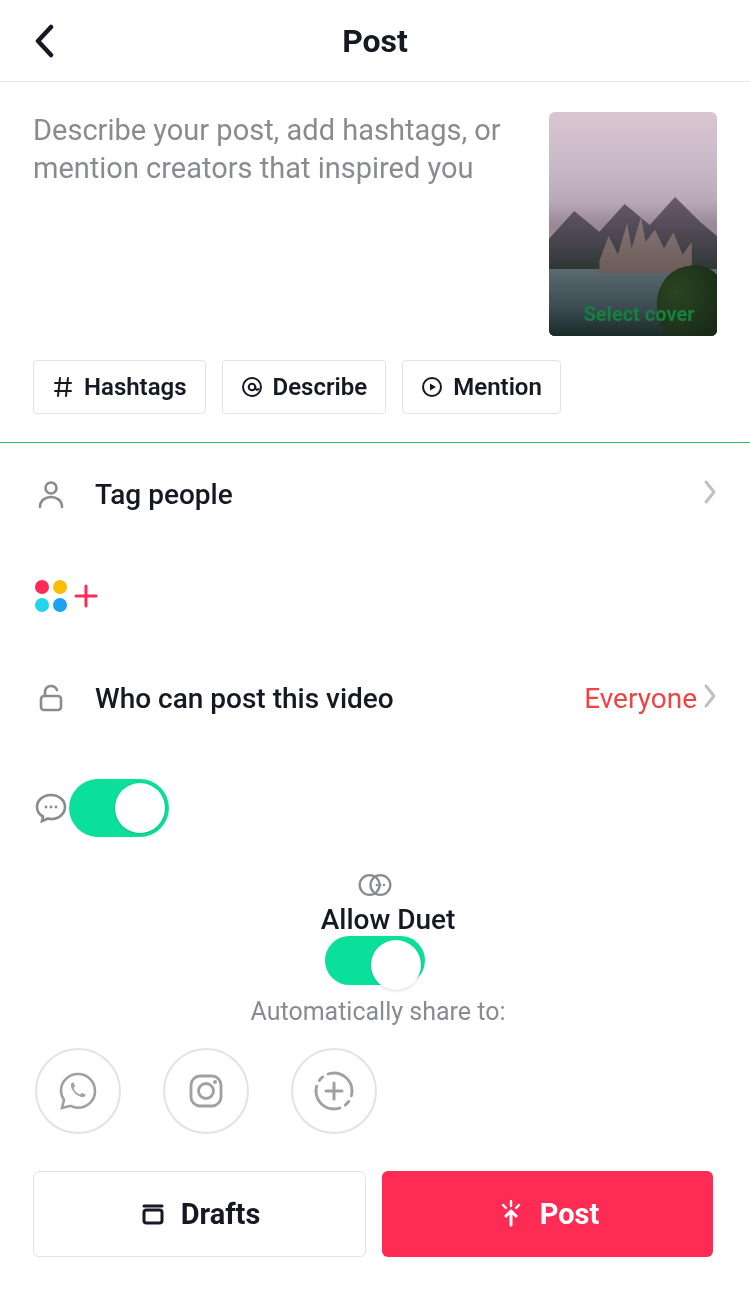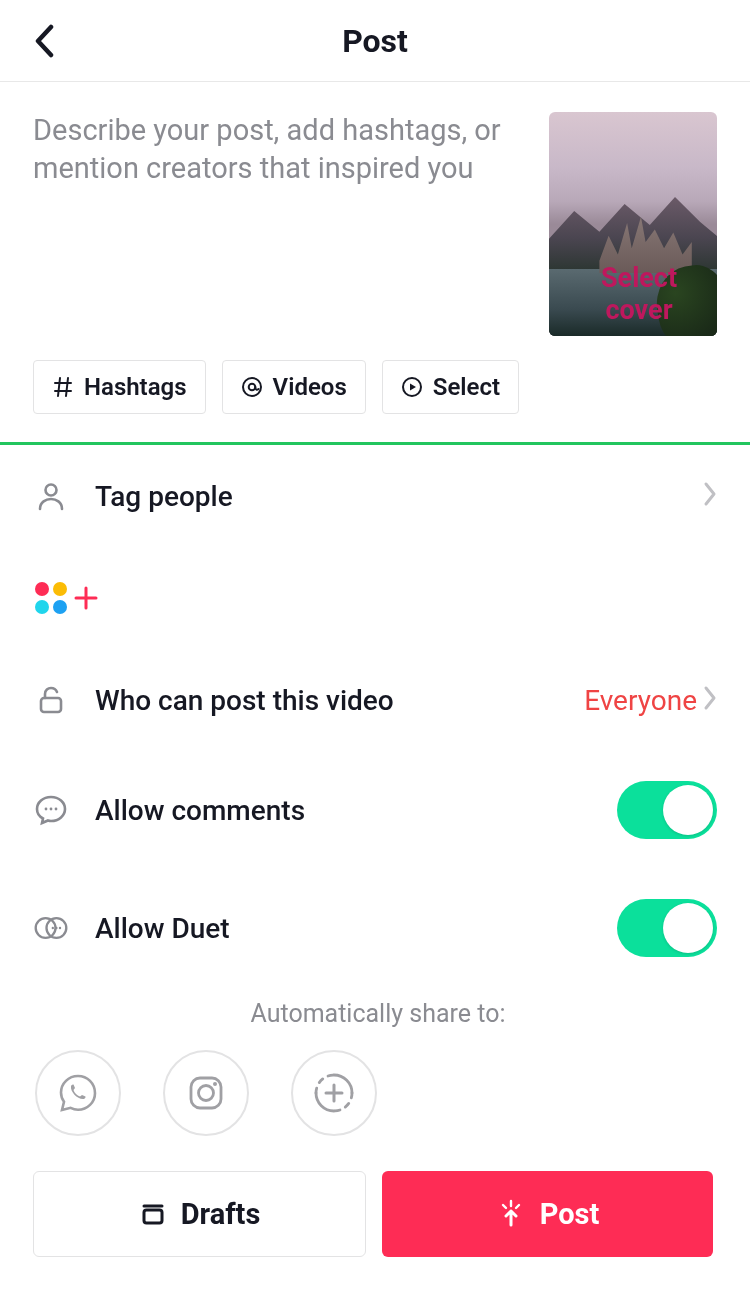--- a/index.html
+++ b/index.html
@@ -92,30 +92,30 @@
   .cover-town {
     position: absolute;
     left: 30%; bottom: 28%; width: 55%; height: 28%;
     background: linear-gradient(180deg, #8a7a78 0%, #6a5a58 100%);
     clip-path: polygon(0 80%, 10% 40%, 20% 70%, 30% 20%, 35% 60%, 45% 10%, 50% 50%, 60% 30%, 70% 60%, 80% 35%, 90% 70%, 100% 50%, 100% 100%, 0 100%);
   }
   .cover-label {
     position: absolute;
     left: 12px; right: 0; bottom: 0;
     padding: 10px 12px;
-    font-size: 27px;
+    font-size: 20px;
     font-weight: 700;
-    color: #be185d;
+    color: #15803d;
     text-align: center;
   }
   .chip-row {
     display: flex;
     gap: 16px;
     padding: 18px 33px 28px 33px;
-    border-bottom: 3px solid #22c55e;
+    border-bottom: 1px solid #22c55e;
   }
   .chip {
     display: inline-flex;
     align-items: center;
     gap: 10px;
     border: 1px solid #e3e3e4;
     border-radius: 4px;
     padding: 12px 18px;
     font-size: 24px;
     font-weight: 600;
@@ -271,28 +271,28 @@
       <path d="M3 7 H19 M3 15 H19 M8 2 L6 20 M16 2 L14 20" stroke="#161823" stroke-width="2" stroke-linecap="round"></path>
     </svg>
     <span>Hashtags</span>
   </div>
   <div class="chip">
     <svg width="22" height="22" viewBox="0 0 22 22">
       <circle cx="11" cy="11" r="9" stroke="#161823" stroke-width="2" fill="none"></circle>
       <circle cx="11" cy="11" r="3.3" stroke="#161823" stroke-width="2" fill="none"></circle>
       <path d="M14.3 11 C14.3 14 16 14.5 17.5 13" stroke="#161823" stroke-width="2" fill="none" stroke-linecap="round"></path>
     </svg>
-    <span>Videos</span>
+    <span>Describe</span>
   </div>
   <div class="chip">
     <svg width="22" height="22" viewBox="0 0 22 22">
       <circle cx="11" cy="11" r="9" stroke="#161823" stroke-width="2" fill="none"></circle>
       <path d="M9 7.5 L15 11 L9 14.5 Z" fill="#161823"></path>
     </svg>
-    <span>Select</span>
+    <span>Mention</span>
   </div>
 </div>
 
 <div class="options">
 
   <div class="opt-row">
     <div class="opt-icon">
       <svg width="32" height="32" viewBox="0 0 32 32">
         <circle cx="16" cy="10" r="5.5" stroke="#8a8b91" stroke-width="2.6" fill="none"></circle>
         <path d="M5 29 C5 22 11 19 16 19 C21 19 27 22 27 29" stroke="#8a8b91" stroke-width="2.6" fill="none" stroke-linecap="round"></path>
@@ -340,27 +340,26 @@
 
   <div class="opt-row" style="height:118px;">
     <div class="opt-icon">
       <svg width="34" height="34" viewBox="0 0 34 34">
         <path d="M17 4 C9 4 3 9.5 3 16 C3 20 5.3 23.5 9 25.5 L8 30 L14 27.5 C15 27.8 16 28 17 28 C25 28 31 22.5 31 16 C31 9.5 25 4 17 4 Z" stroke="#8a8b91" stroke-width="2.6" fill="none"></path>
         <circle cx="12" cy="16" r="1.4" fill="#8a8b91"></circle>
         <circle cx="17" cy="16" r="1.4" fill="#8a8b91"></circle>
         <circle cx="22" cy="16" r="1.4" fill="#8a8b91"></circle>
       </svg>
     </div>
-    <div class="opt-label">Allow comments</div>
     <div class="toggle">
       <div class="knob"></div>
     </div>
   </div>
 
-  <div class="opt-row" style="height:118px;">
+  <div class="opt-row" style="height:118px;flex-direction:column;">
     <div class="opt-icon">
       <svg width="40" height="32" viewBox="0 0 40 32">
         <circle cx="14" cy="16" r="11" stroke="#8a8b91" stroke-width="2.6" fill="none"></circle>
         <circle cx="26" cy="16" r="11" stroke="#8a8b91" stroke-width="2.6" fill="none"></circle>
         <circle cx="22" cy="16" r="1.3" fill="#8a8b91"></circle>
         <circle cx="26" cy="16" r="1.3" fill="#8a8b91"></circle>
         <circle cx="30" cy="16" r="1.3" fill="#8a8b91"></circle>
       </svg>
     </div>
     <div class="opt-label">Allow Duet</div>

